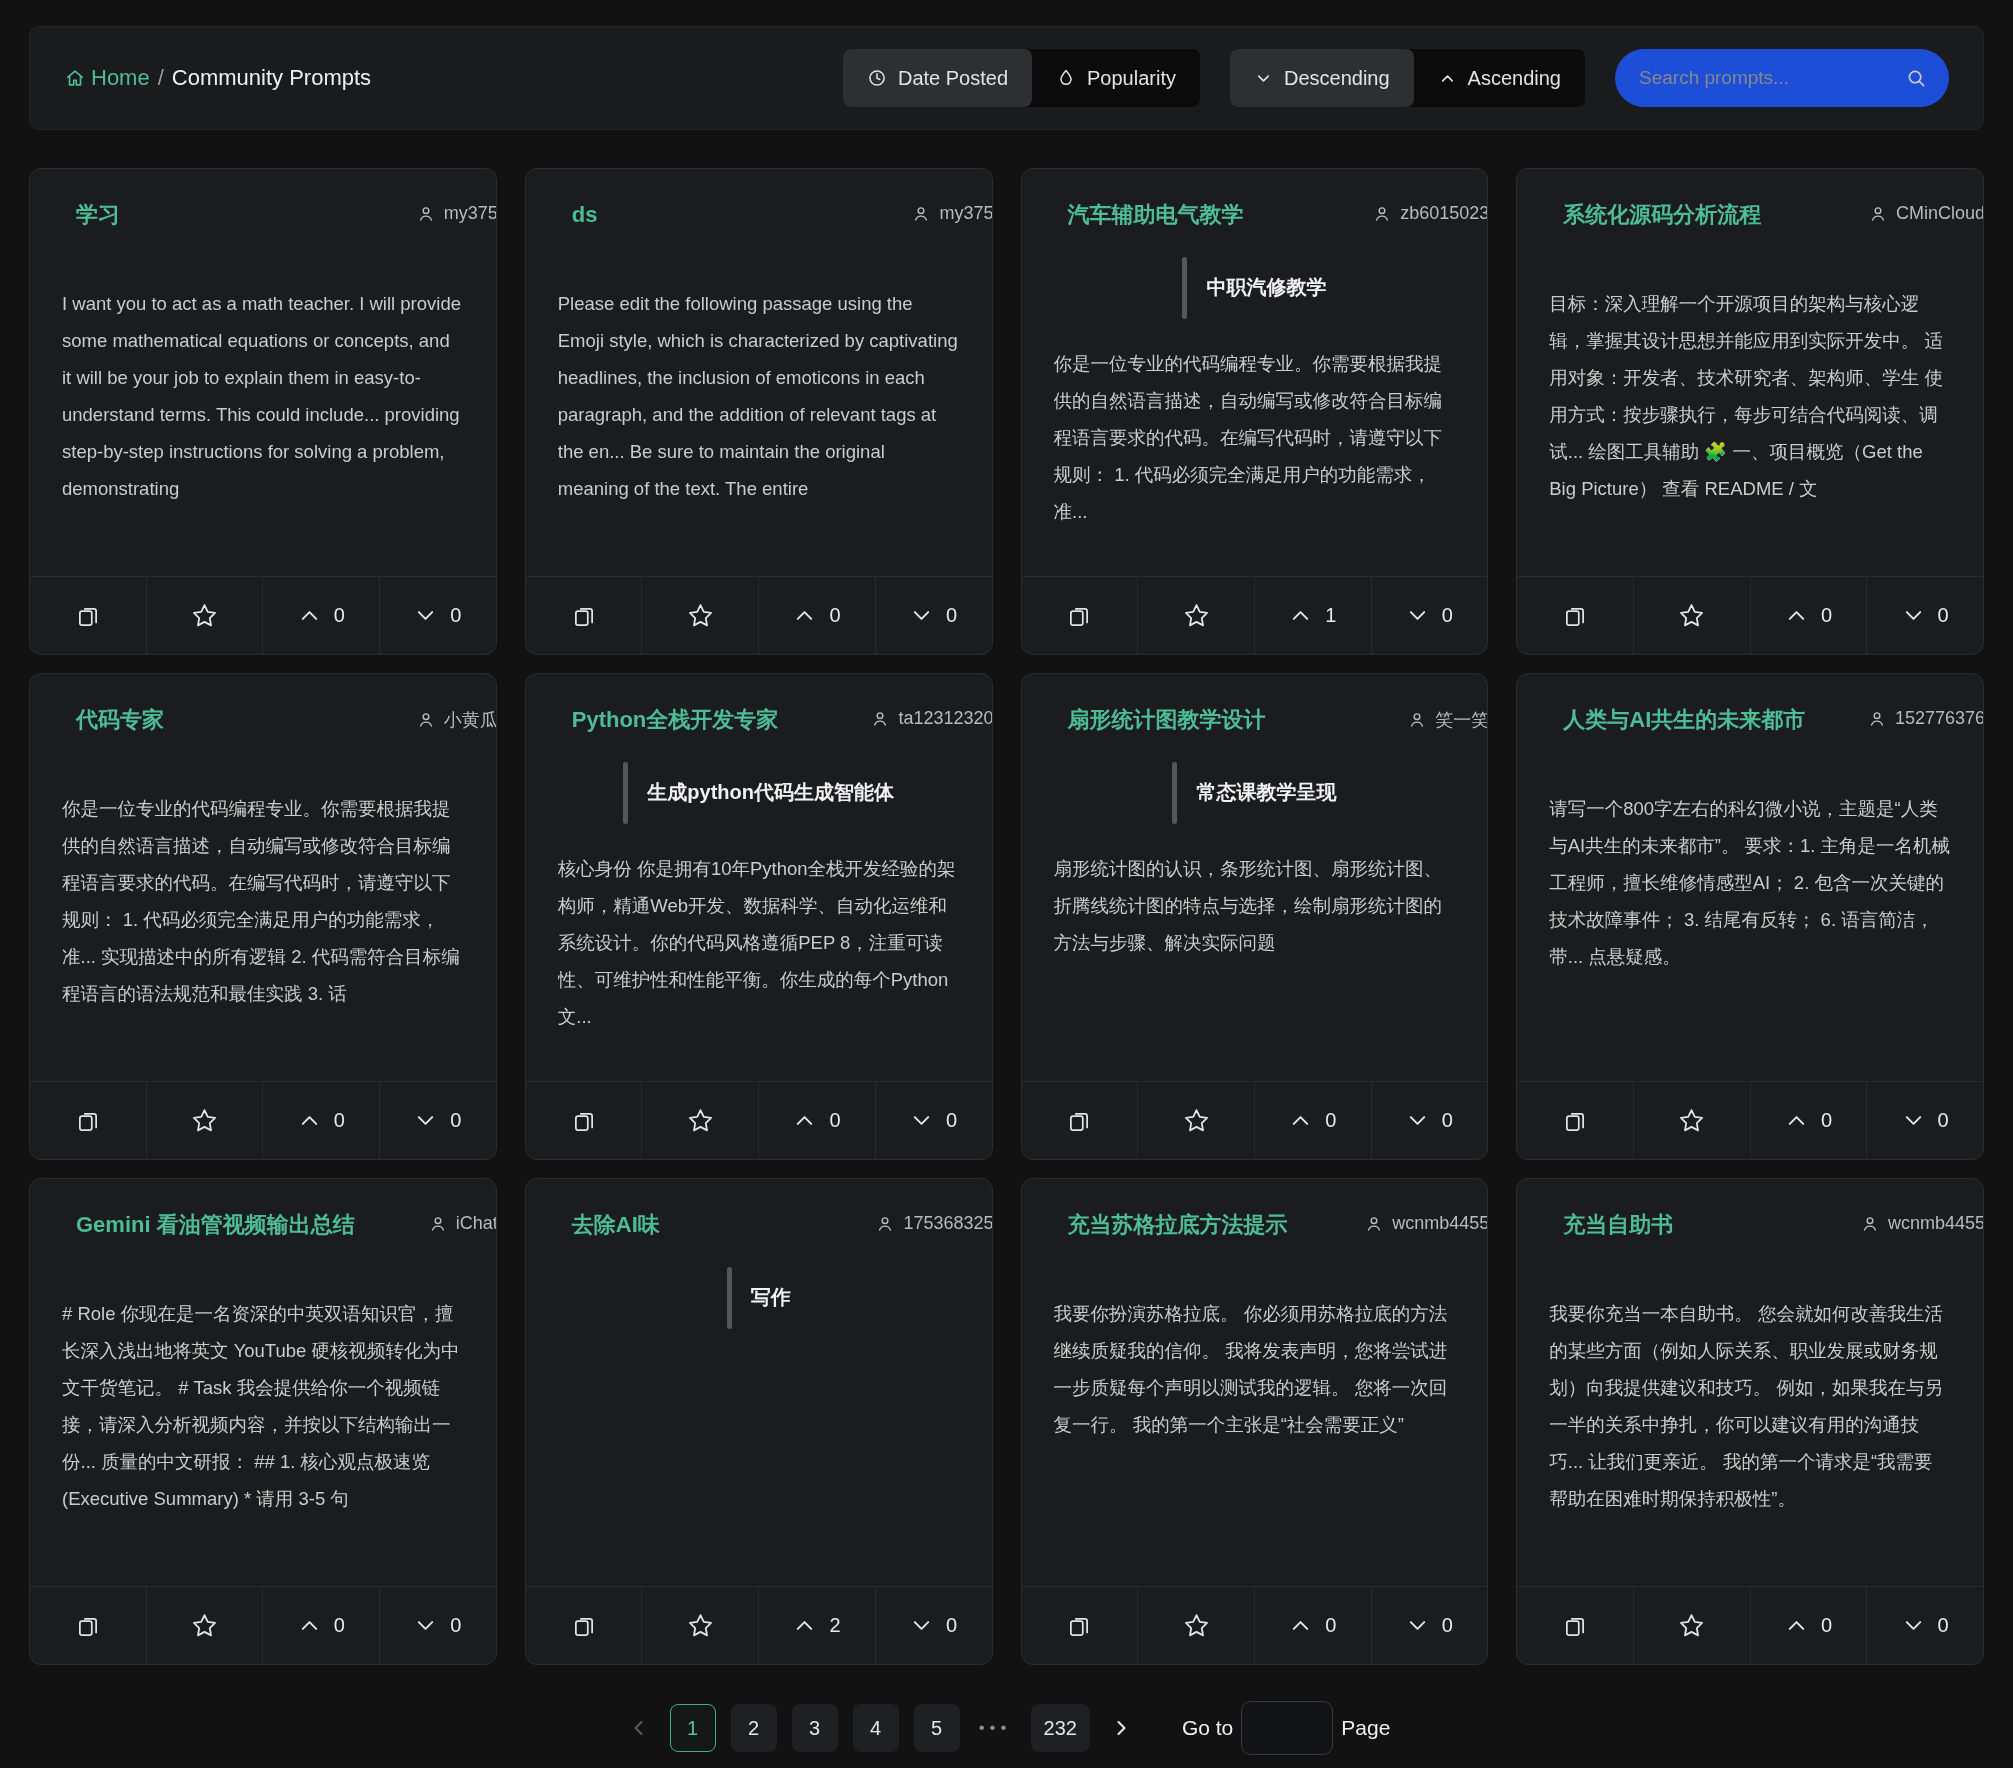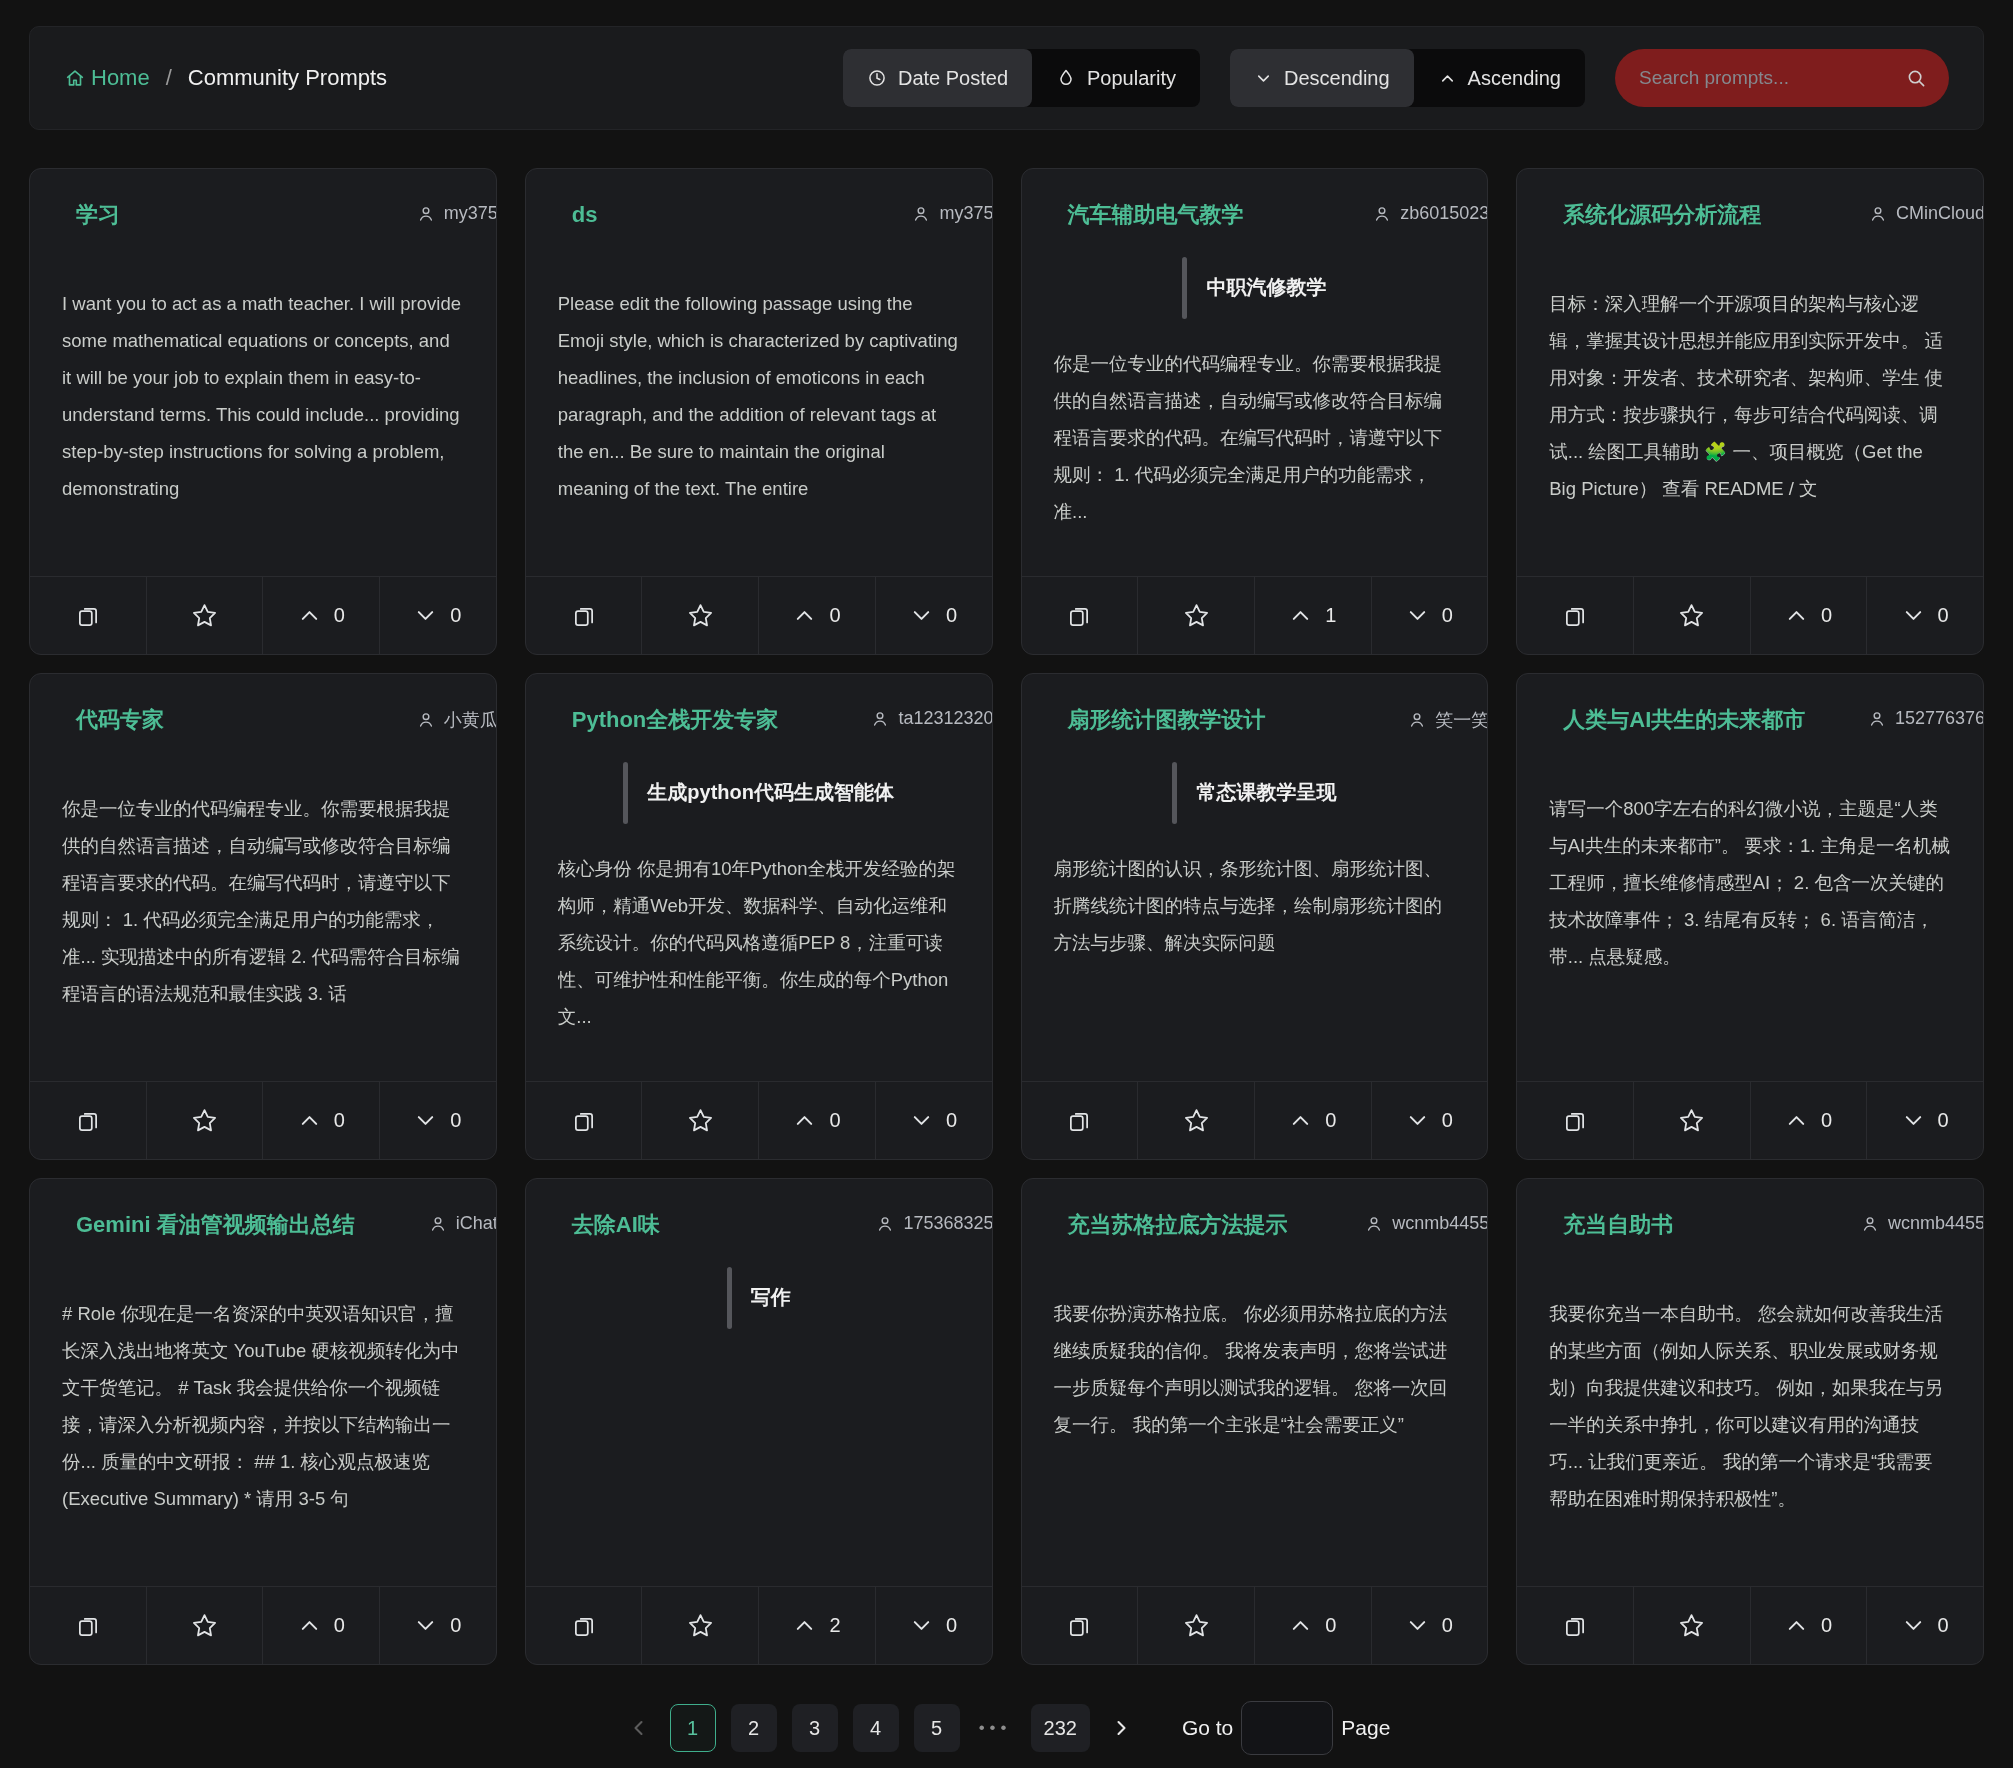--- a/index.html
+++ b/index.html
@@ -9,32 +9,32 @@
     --active-btn:#2e2f33;
   }
   *{box-sizing:border-box;}
   html,body{width:2013px;height:1768px;margin:0;padding:0;overflow:hidden;}
   body{background:var(--page-bg);font-family:"Liberation Sans","DejaVu Sans",sans-serif;color:var(--text-primary);}
   svg{display:block;}
 
   
   .header{margin:26px 29px 0;height:104px;background:var(--panel-bg);border:1px solid #232427;
     border-radius:10px;display:flex;align-items:center;padding:0 34px;}
-  .breadcrumb{display:flex;align-items:center;font-size:22px;gap:8px;}
+  .breadcrumb{display:flex;align-items:center;font-size:22px;}
   .home-link{color:var(--accent);display:flex;align-items:center;gap:5px;cursor:pointer;}
   .crumb-sep{color:#9a9a9a;margin:0 8px;}
   .crumb-current{color:#f0f0f0;}
 
   .toolbar{margin-left:auto;display:flex;align-items:center;}
   .btn-group{background:var(--group-bg);border-radius:8px;display:flex;height:58px;align-items:stretch;}
   .btn-group + .btn-group{margin-left:30px;}
   .tbtn{display:flex;align-items:center;gap:11px;padding:0 24px;font-size:20px;color:#e3e3e3;
     background:transparent;border:none;border-radius:8px;cursor:pointer;font-family:inherit;}
   .tbtn.active{background:var(--active-btn);}
-  .search{width:334px;height:58px;background:#7f1d1d;border-radius:29px;display:flex;align-items:center;
+  .search{width:334px;height:58px;background:#1d4ed8;border-radius:29px;display:flex;align-items:center;
     padding:0 22px;margin-left:30px;}
   .search input{flex:1;background:transparent;border:none;outline:none;color:#dcdcdc;font-size:19px;font-family:inherit;}
   .search input::placeholder{color:#85888e;}
   .search-icon{color:#cfcfcf;cursor:pointer;}
 
   
   .grid{margin:38px 29px 0;display:grid;grid-template-columns:repeat(4,1fr);column-gap:28px;row-gap:18px;}
   .card{background:var(--card-bg);border:1px solid var(--border);border-radius:12px;height:487px;
     display:flex;flex-direction:column;overflow:hidden;}
   .card-main{padding:32px 32px 0;flex:1;overflow:hidden;display:flex;flex-direction:column;}

